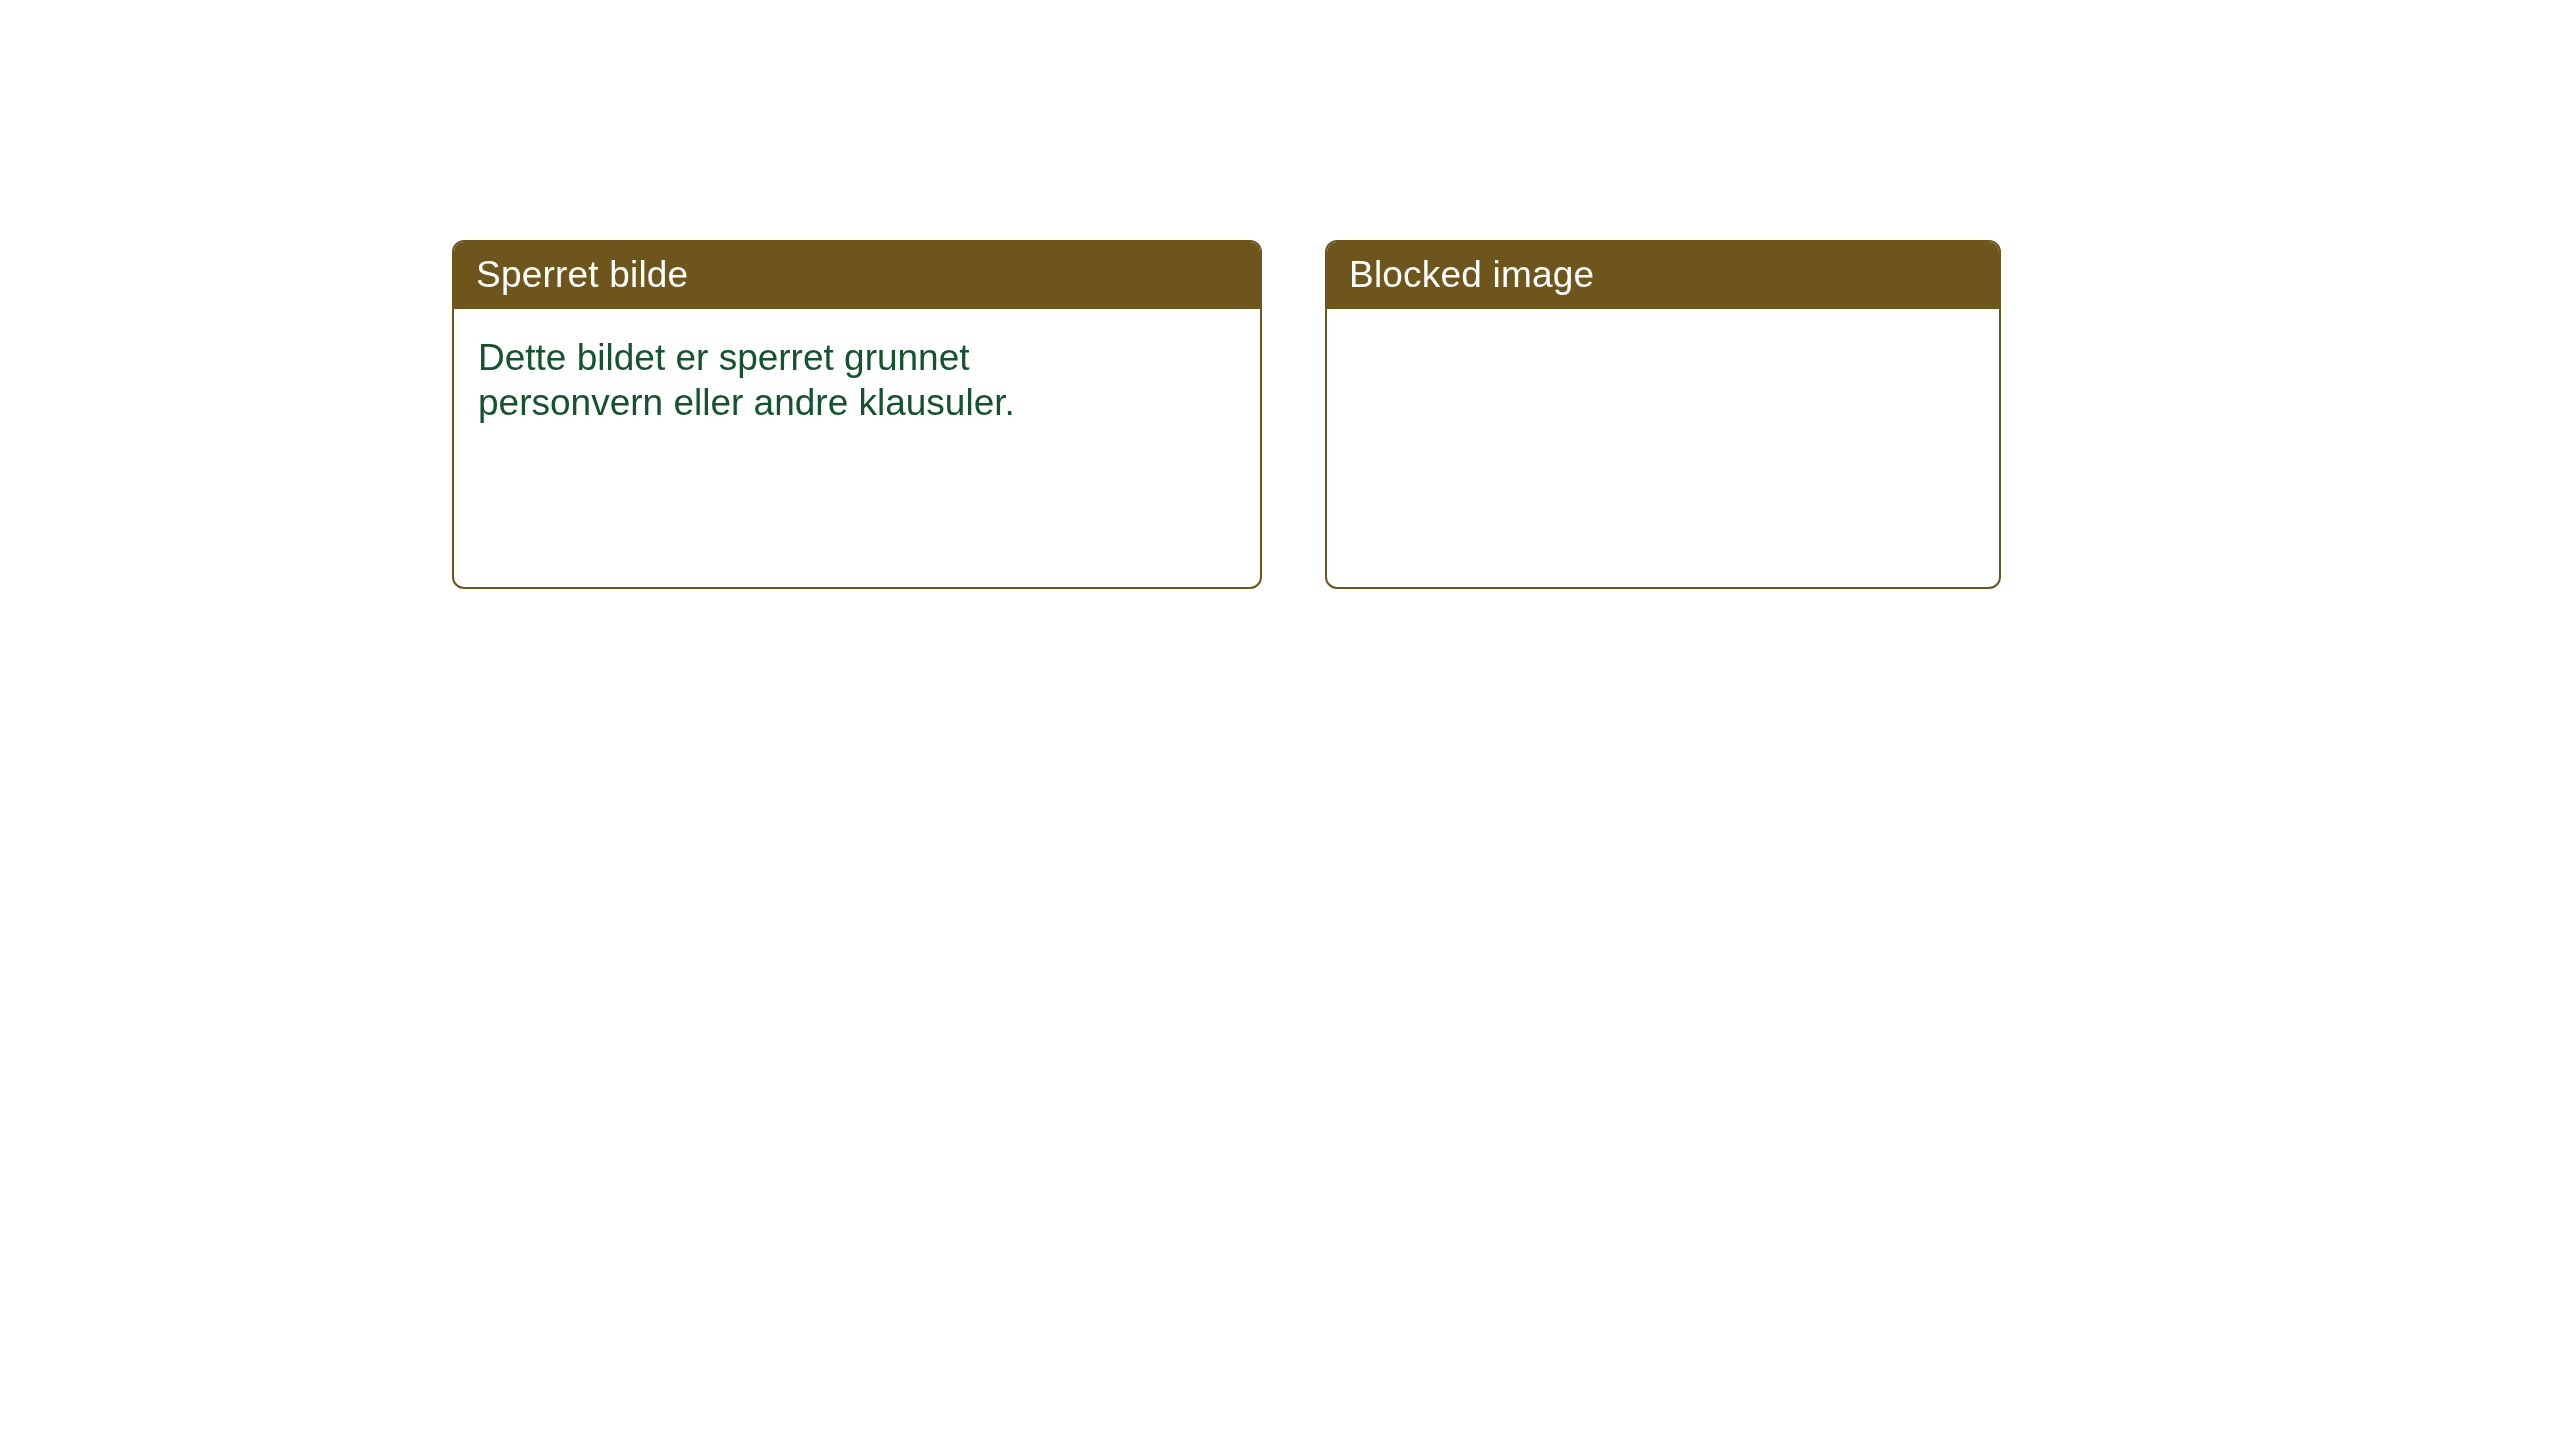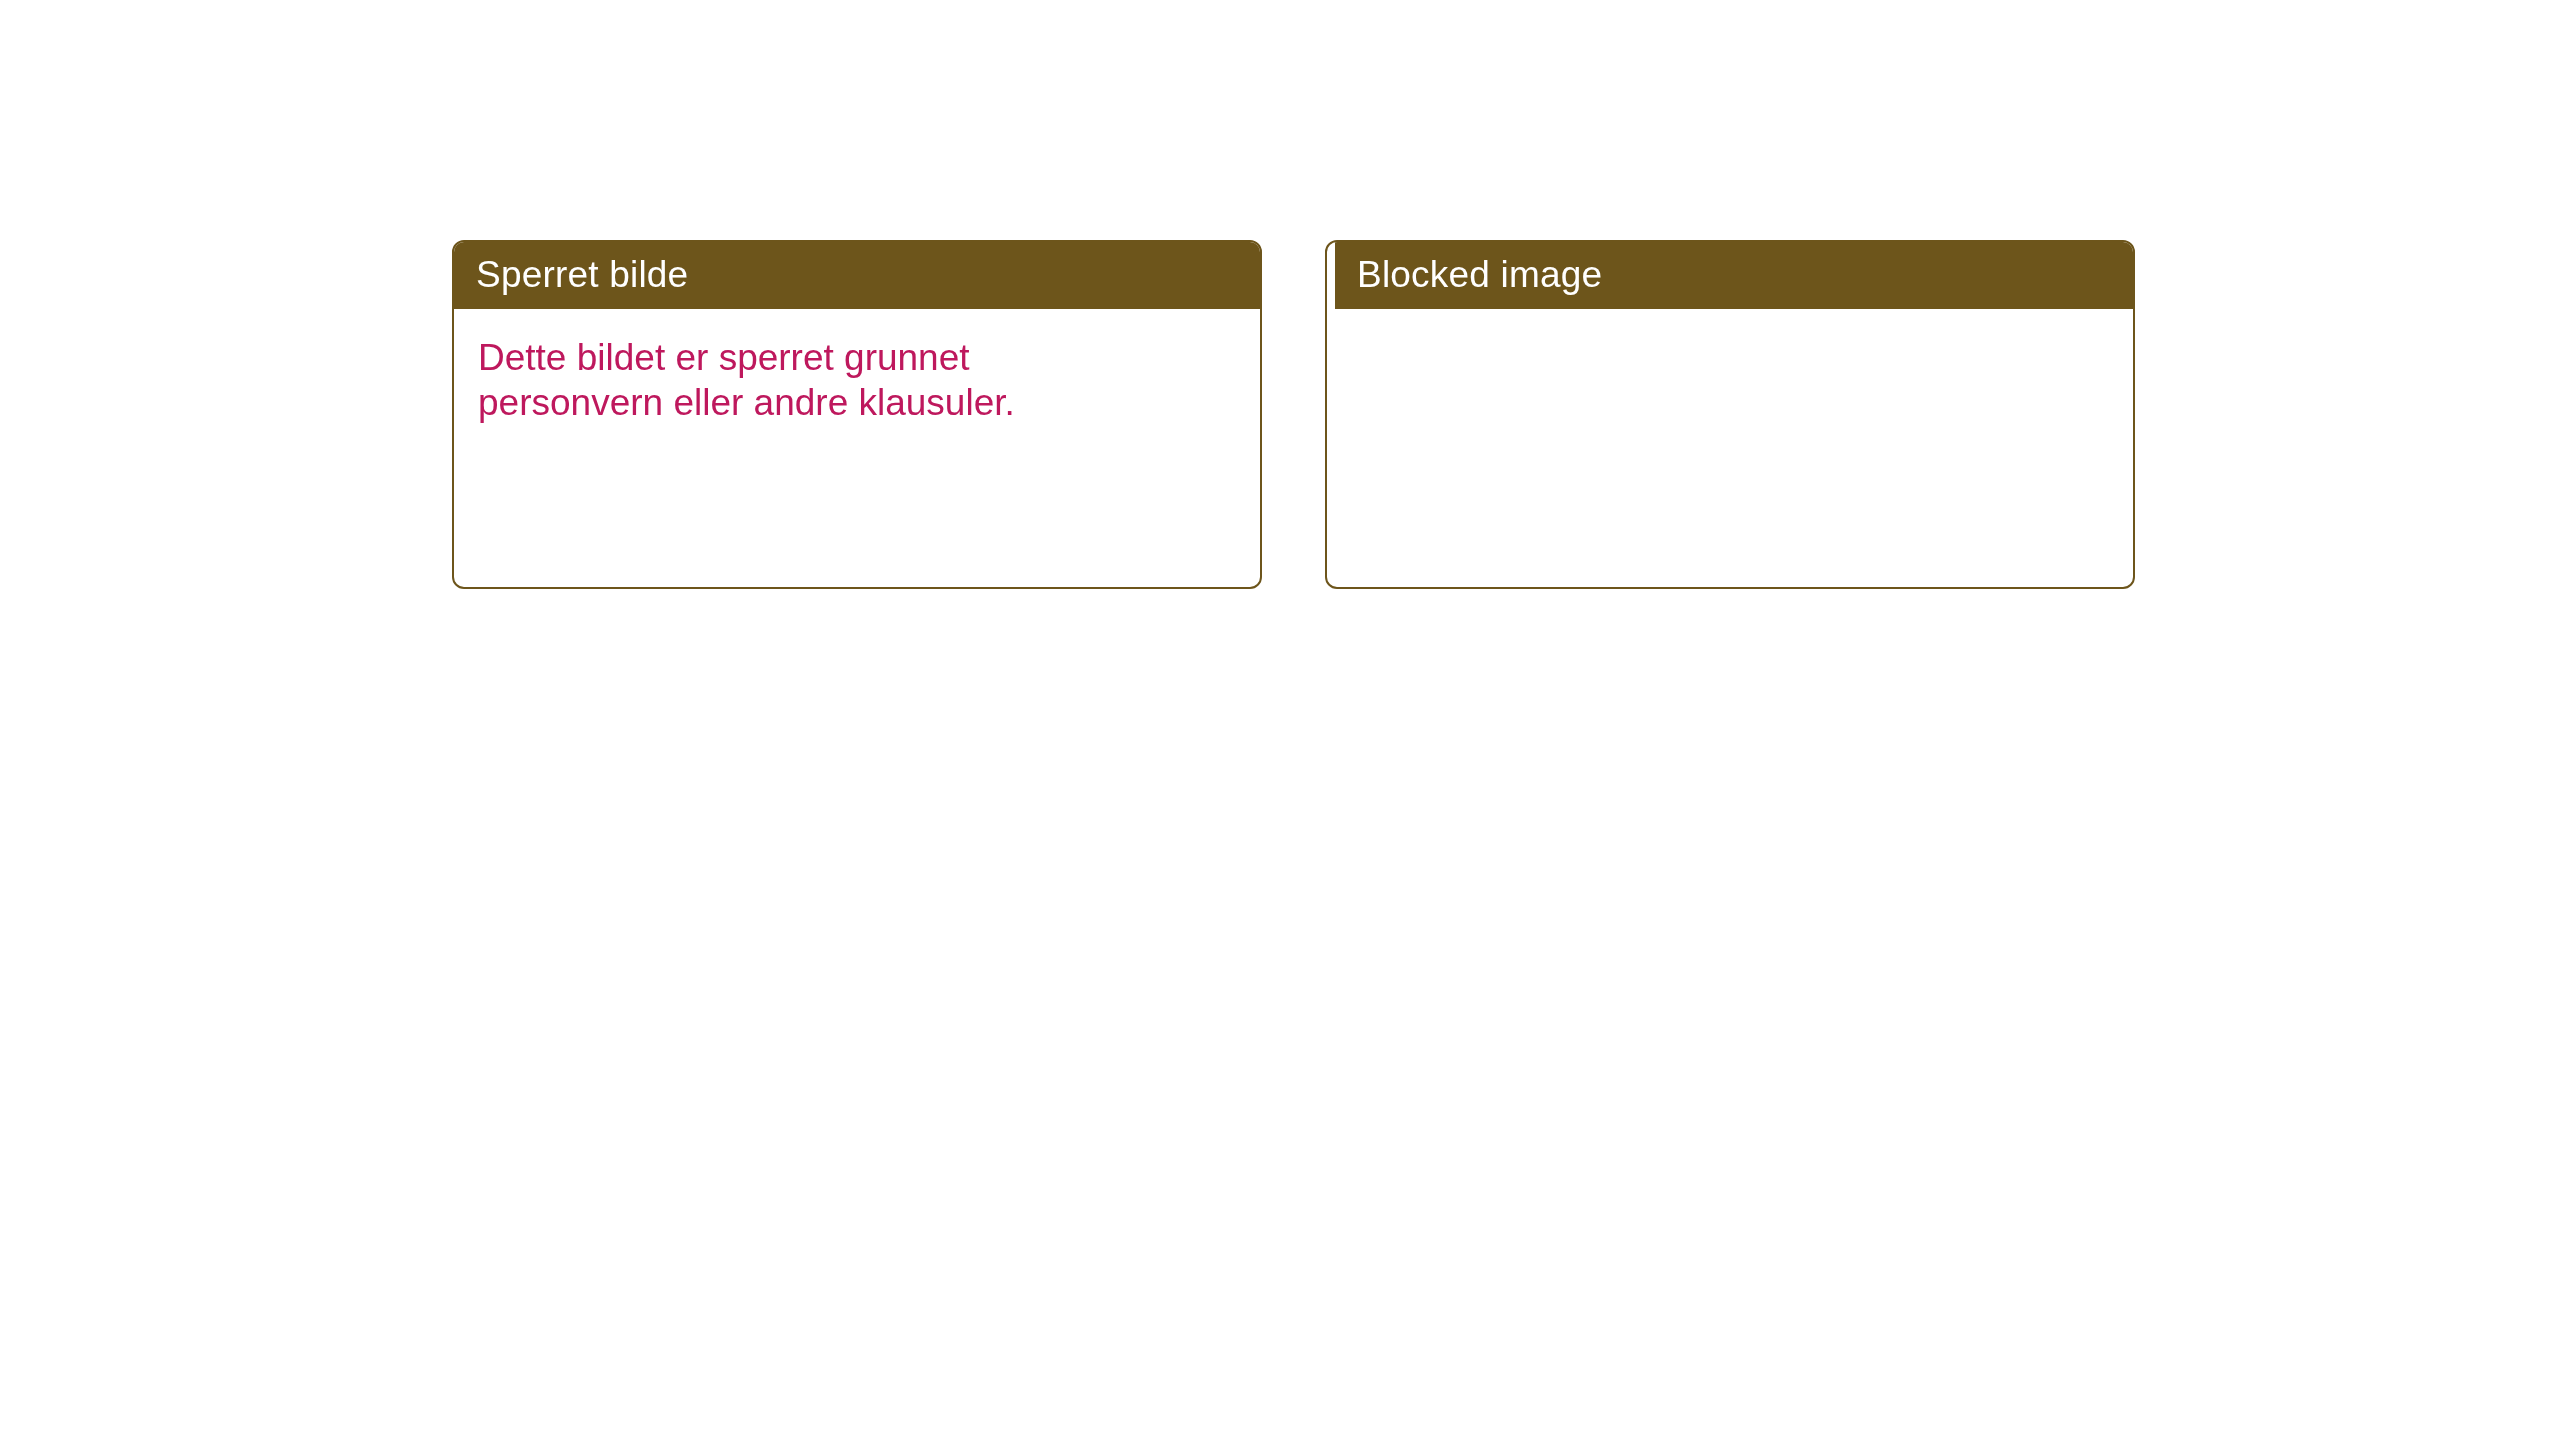--- a/index.html
+++ b/index.html
@@ -28,36 +28,35 @@
     border: 2px solid #6d551b;
     border-radius: 12px;
     overflow: hidden;
     box-sizing: border-box;
   }
   .panel-no {
     width: 810px;
     height: 349px;
   }
   .panel-en {
-    width: 810px;
+    width: 676px;
     height: 349px;
-    padding-left: 8px;
   }
   .panel-header {
     background: #6d551b;
     color: #ffffff;
     font-size: 37px;
     line-height: 1;
     padding: 14px 0 16px 22px;
     letter-spacing: 0.2px;
     font-weight: 400;
   }
   .panel-body {
     padding: 26px 24px 0 24px;
-    color: #be185d;
+    color: #14532d;
     font-size: 37px;
     line-height: 1.22;
     font-weight: 400;
     white-space: pre-line;
   }
 </style>
 </head>
 <body>
 
 <div class="panels">

